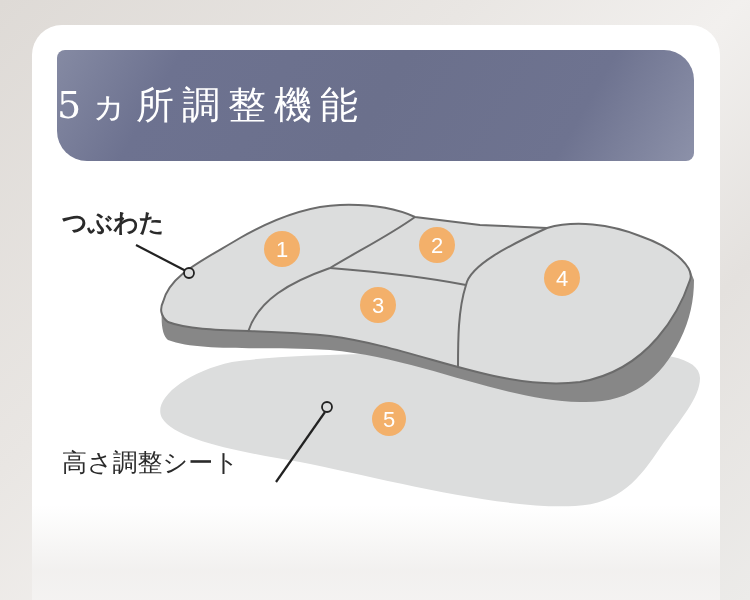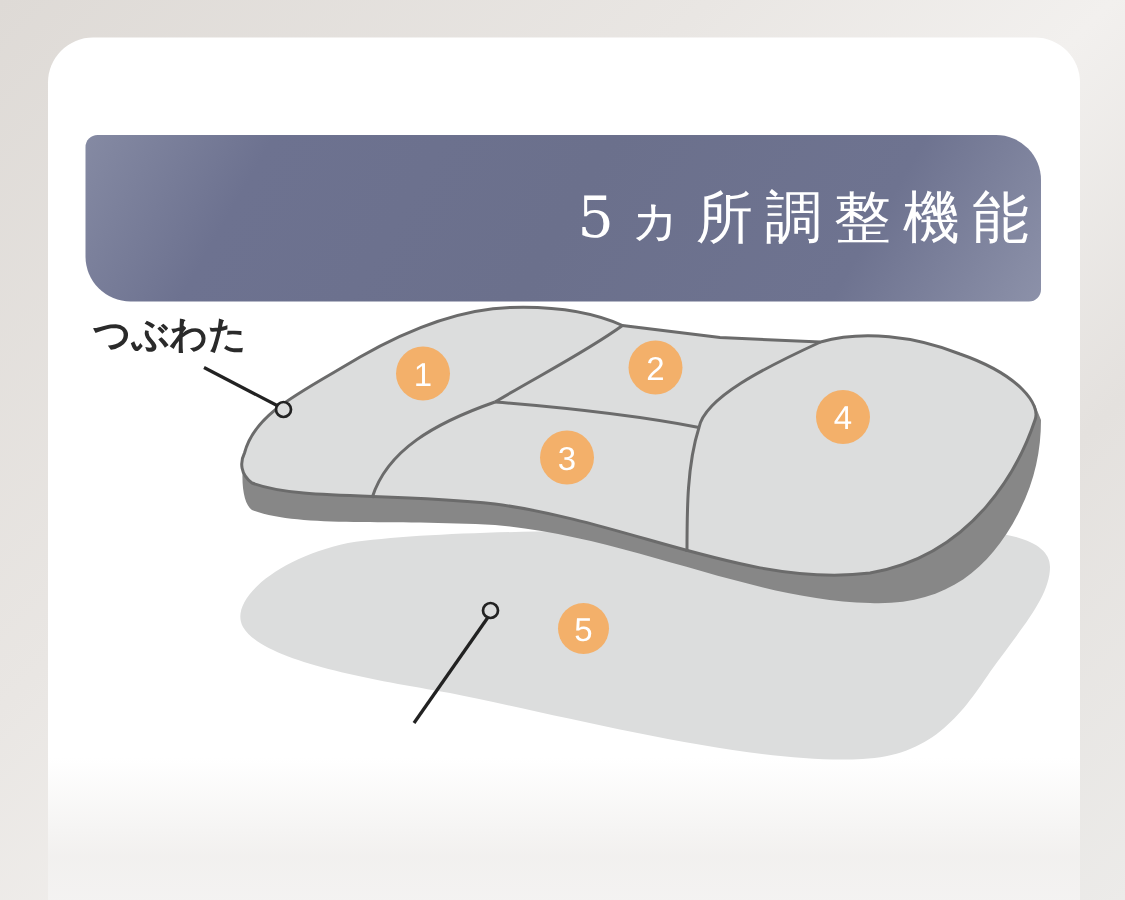--- a/index.html
+++ b/index.html
@@ -13,21 +13,21 @@
     background: #ffffff; border-radius: 30px 30px 0 0;
   }
   .card-fade {
     position: absolute; left: 0; right: 0; bottom: 0; height: 120px;
     background: linear-gradient(to bottom, rgba(240,239,238,0) 0%, rgba(236,234,232,0.7) 55%, rgba(244,243,242,0.9) 100%);
   }
   .banner {
     position: absolute; left: 57px; top: 50px; width: 637px; height: 111px;
     background: linear-gradient(120deg, #858aa3 0%, #6d7290 18%, #6b708c 50%, #6e7390 80%, #8c91a9 100%);
     border-radius: 8px 30px 8px 30px;
-    display: flex; align-items: center; justify-content: flex-end; margin-top: 40px;
+    display: flex; align-items: center; justify-content: flex-start;
   }
   .banner-title {
     color: #ffffff; font-family: "DejaVu Serif", "Liberation Serif", serif;
     font-size: 38px; letter-spacing: 8px; font-weight: normal;
   }
   .illus { position: absolute; left: 0; top: 0; width: 750px; height: 600px; }
   .label {
     position: absolute; color: #2a2a2a; font-size: 25px; line-height: 38px;
     font-family: "DejaVu Sans", "Liberation Sans", sans-serif;
   }
@@ -92,13 +92,14 @@
     <text class="badge-text" x="562" y="286" text-anchor="middle">4</text>
   </g>
   <g>
     <circle cx="389" cy="419" r="17" fill="#f3b06a"></circle>
     <text class="badge-text" x="389" y="427" text-anchor="middle">5</text>
   </g>
 </svg>
 
 <div class="label label-tsubuwata">つぶわた</div>
 <div class="label label-sheet">
+  <div>高さ調整シート</div>
 </div>
 
 </body></html>

